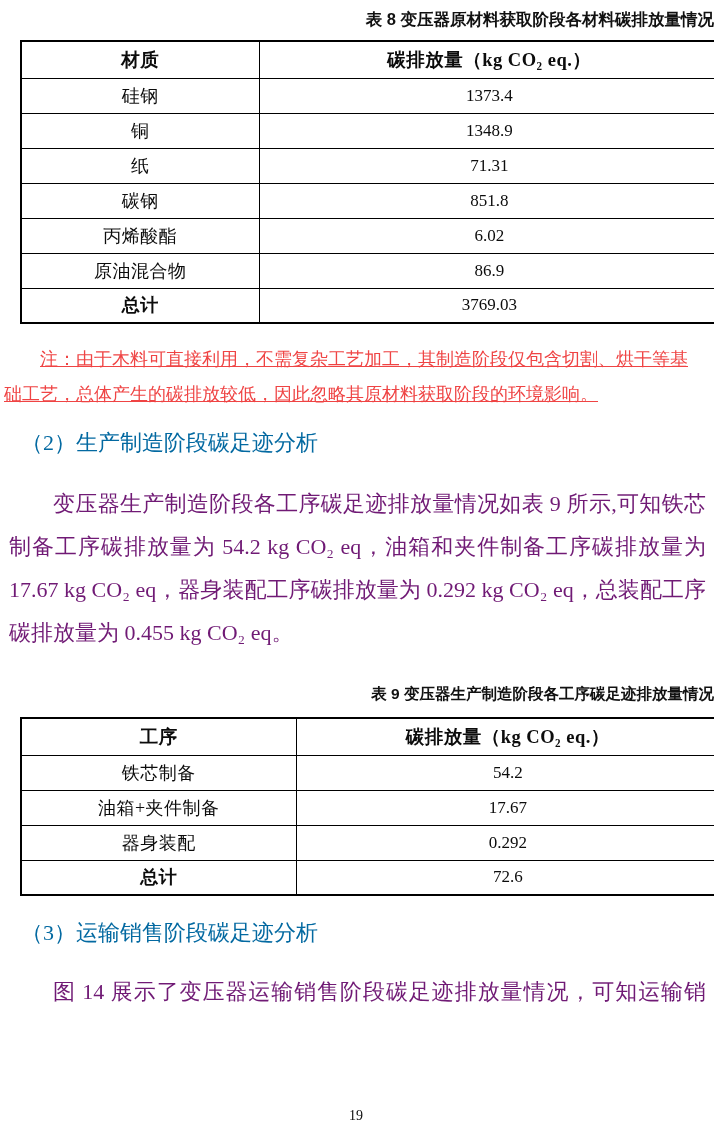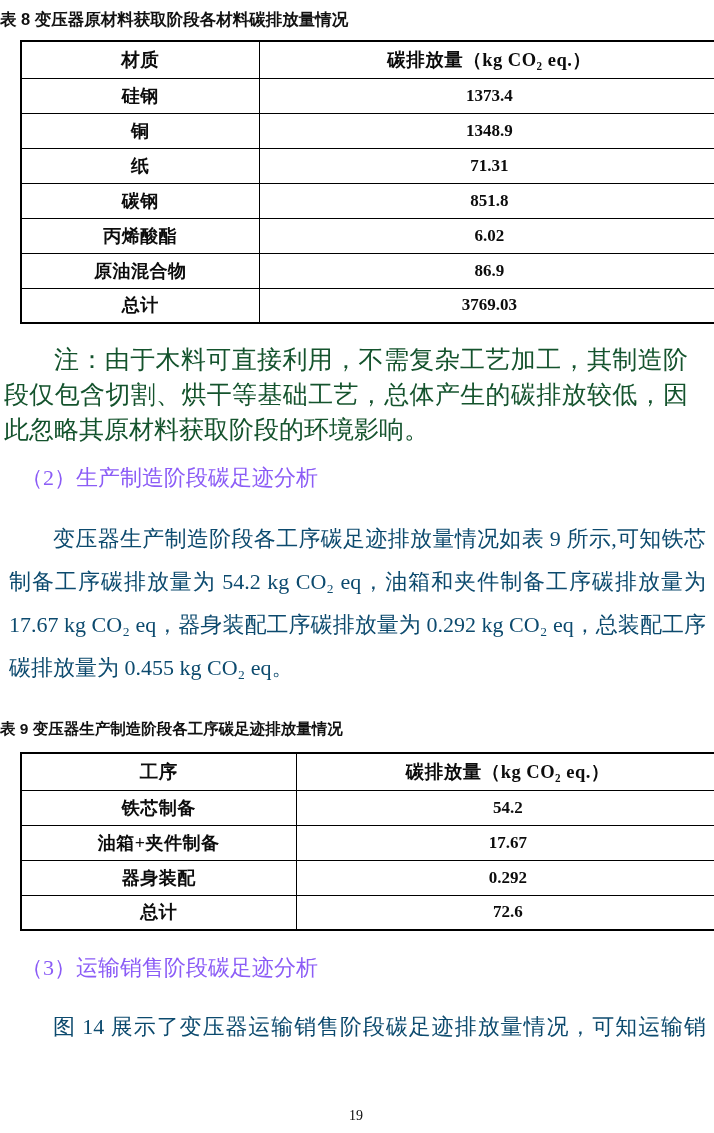--- a/index.html
+++ b/index.html
@@ -10,21 +10,21 @@
     position: relative;
     overflow: hidden;
     font-family: "Liberation Serif", "DejaVu Serif", serif;
     color: #0c0c0c;
   }
 
   
   .table-caption {
     font-family: "Liberation Sans", "DejaVu Sans", sans-serif;
     font-weight: 600;
-    text-align: left;
+    text-align: right;
     color: #111;
   }
   .caption-t8 { margin-top: 9px;  font-size: 16.5px; line-height: 21px; }
   .caption-t9 { margin-top: 30px; font-size: 15.5px; line-height: 19px; }
 
   
   table.dtable {
     width: 701px;
     margin-left: 20px;
     border-collapse: collapse;
@@ -33,61 +33,61 @@
   }
   table.t8 { margin-top: 10px; }
   table.t9 { margin-top: 14px; }
   table.t8 col.c1 { width: 238px; }
   table.t9 col.c1 { width: 275px; }
   .dtable th, .dtable td {
     border: 1.5px solid #000;
     text-align: center;
     vertical-align: middle;
     overflow: hidden;
-    font-weight: bold;
   }
   .dtable th {
     height: 37px;
     font-size: 18.5px;
     font-weight: bold;
     letter-spacing: 0.5px;
   }
   .dtable td { height: 35px; }
   .dtable td.label { font-size: 18px; letter-spacing: 0.5px; }
   .dtable td.value { font-size: 17px; }
   .dtable tr.total-row td.label { font-weight: bold; }
 
   
   .note {
     margin: 18px 26px 0 4px;
-    font-size: 25px;
+    font-size: 18px;
     line-height: 35px;
     text-indent: 2em;
     text-align: justify;
-    color: #14532d;
+    color: #ef4444;
+    text-decoration: underline;
   }
 
   
   h2.section-heading {
     font-size: 22px;
     font-weight: normal;
     line-height: 30px;
     margin: 16px 0 0 21px;
-    color: #8b5cf6;
+    color: #0369a1;
   }
   h2.heading-3 { margin-top: 22px; }
 
   
   p.body-para {
     margin: 24px 8px 0 9px;
     font-size: 22px;
     line-height: 43px;
     text-indent: 2em;
     text-align: justify;
-    color: #0c4a6e;
+    color: #701a75;
   }
   p.para-3 {
     margin-top: 22px;
     text-align-last: justify;
   }
 
   
   .page-number {
     position: absolute;
     left: 0; right: 2px;

